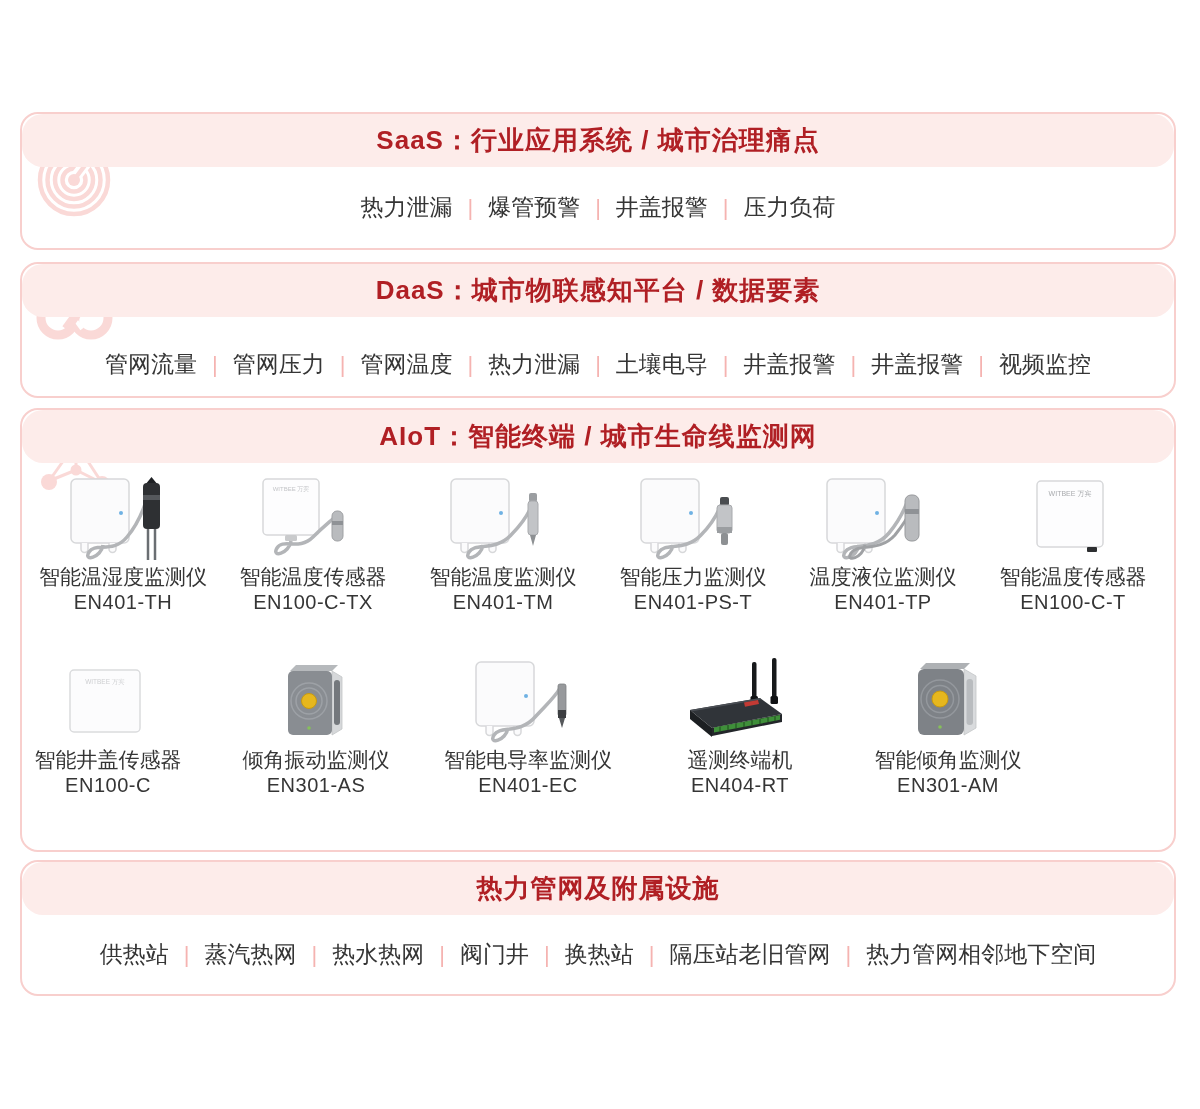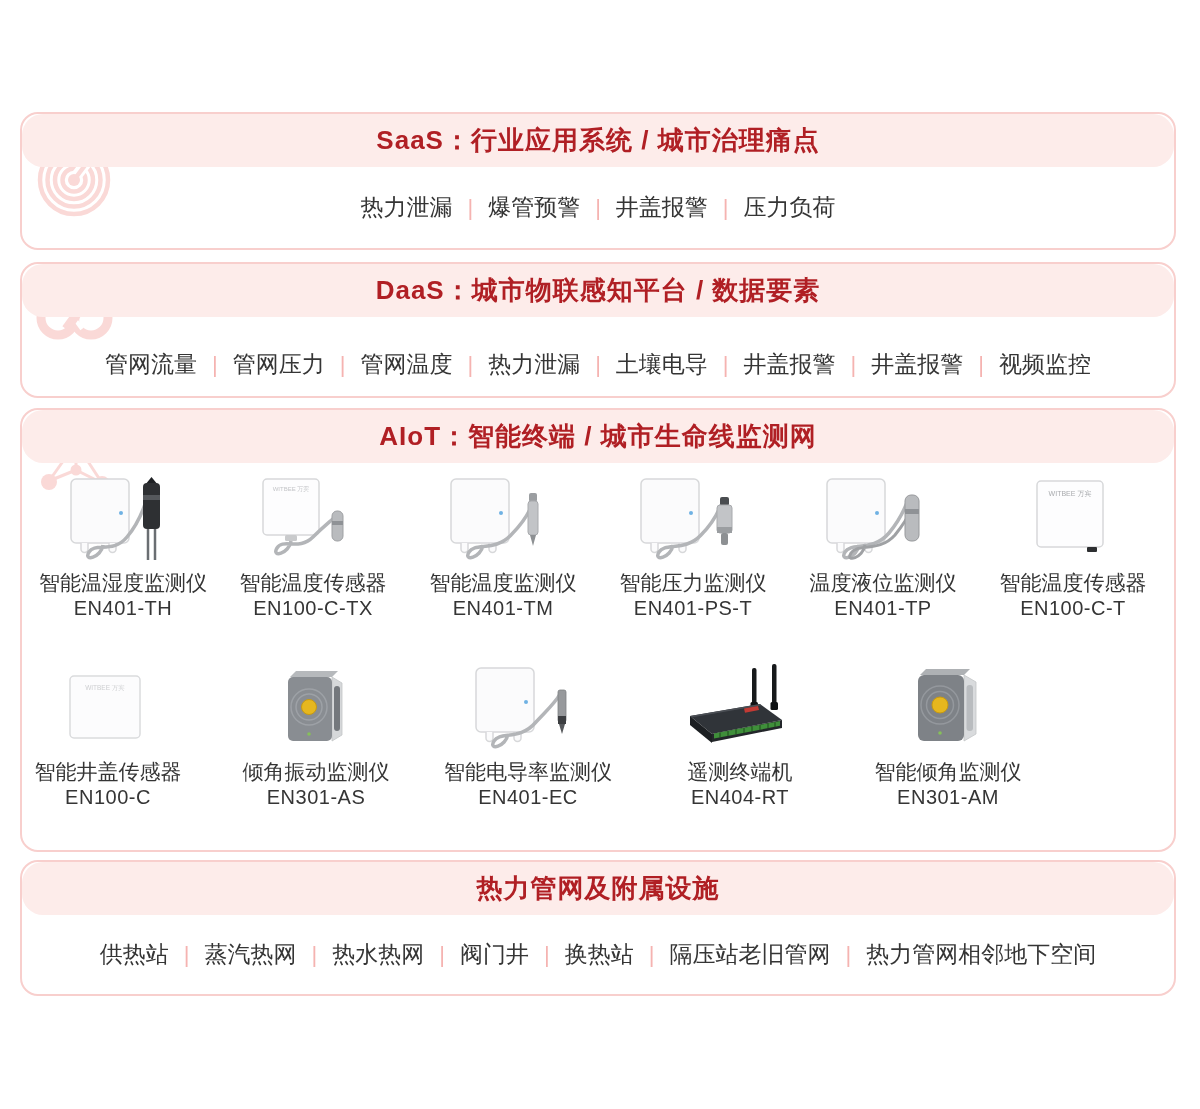--- a/index.html
+++ b/index.html
@@ -25,21 +25,21 @@
   .list{display:flex;align-items:center;font-size:23px;color:#353535;white-space:nowrap;}
   .sep{color:#f5b3b1;margin:0 15px;font-size:22px;}
 
   .watermark{position:absolute;z-index:1;}
 
   .devices{position:relative;z-index:2;padding:12px 6px 0;}
   .device-row{display:grid;grid-template-columns:repeat(6,1fr);}
   .device-row.second{margin-top:44px;gap:48px;}
   .device{display:flex;flex-direction:column;align-items:center;text-align:center;}
   .device-img{height:88px;width:160px;display:flex;align-items:center;justify-content:center;}
-  .device-name{font-size:21px;color:#353535;margin-top:6px;white-space:nowrap;}
+  .device-name{font-size:21px;color:#353535;margin-top:0;white-space:nowrap;}
   .device-model{font-size:20px;color:#353535;white-space:nowrap;letter-spacing:0.5px;}
 </style>
 </head>
 <body>
 
 <div class="page">
 
   <div class="card" id="card-saas">
     <svg class="watermark" style="left:14px;top:26px" width="78" height="78" viewBox="0 0 78 78">
       <circle cx="38" cy="40" r="34" fill="none" stroke="#fad9d7" stroke-width="4.5"></circle>

